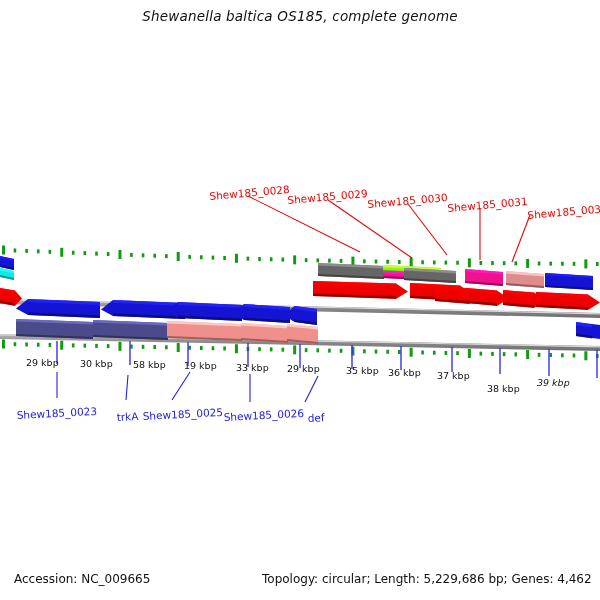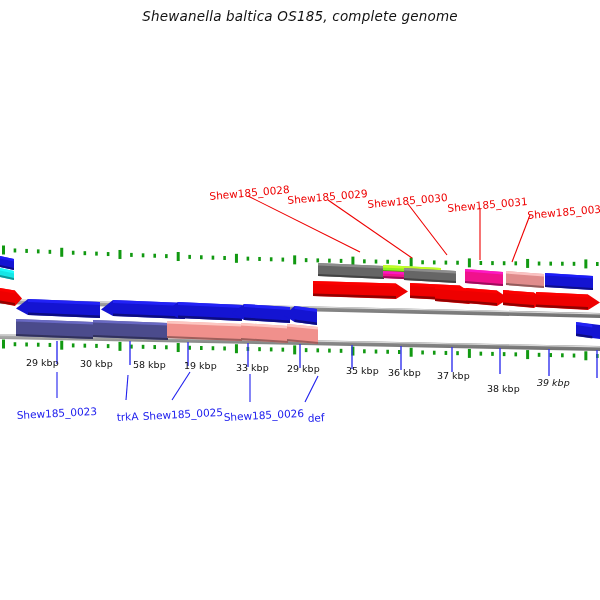--- a/index.html
+++ b/index.html
@@ -360,13 +360,15 @@
       <div class="glabel top" style="left: 528px; top: 209px; transform: rotate(-5deg);">Shew185_0032</div>
     </div>
   <div id="labels-bottom">
       <div class="glabel bottom" style="left: 17px; top: 409px; transform: rotate(-3deg);">Shew185_0023</div>
       <div class="glabel bottom" style="left: 117px; top: 411px; transform: rotate(-3deg);">trkA</div>
       <div class="glabel bottom" style="left: 143px; top: 410px; transform: rotate(-3deg);">Shew185_0025</div>
       <div class="glabel bottom" style="left: 224px; top: 411px; transform: rotate(-3deg);">Shew185_0026</div>
       <div class="glabel bottom" style="left: 308px; top: 412px; transform: rotate(-3deg);">def</div>
     </div>
 
+  <div class="footer-left">Accession: NC_009665</div>
+  <div class="footer-right">Topology: circular; Length: 5,229,686 bp; Genes: 4,462</div>
 </div>
 
 </body></html>

